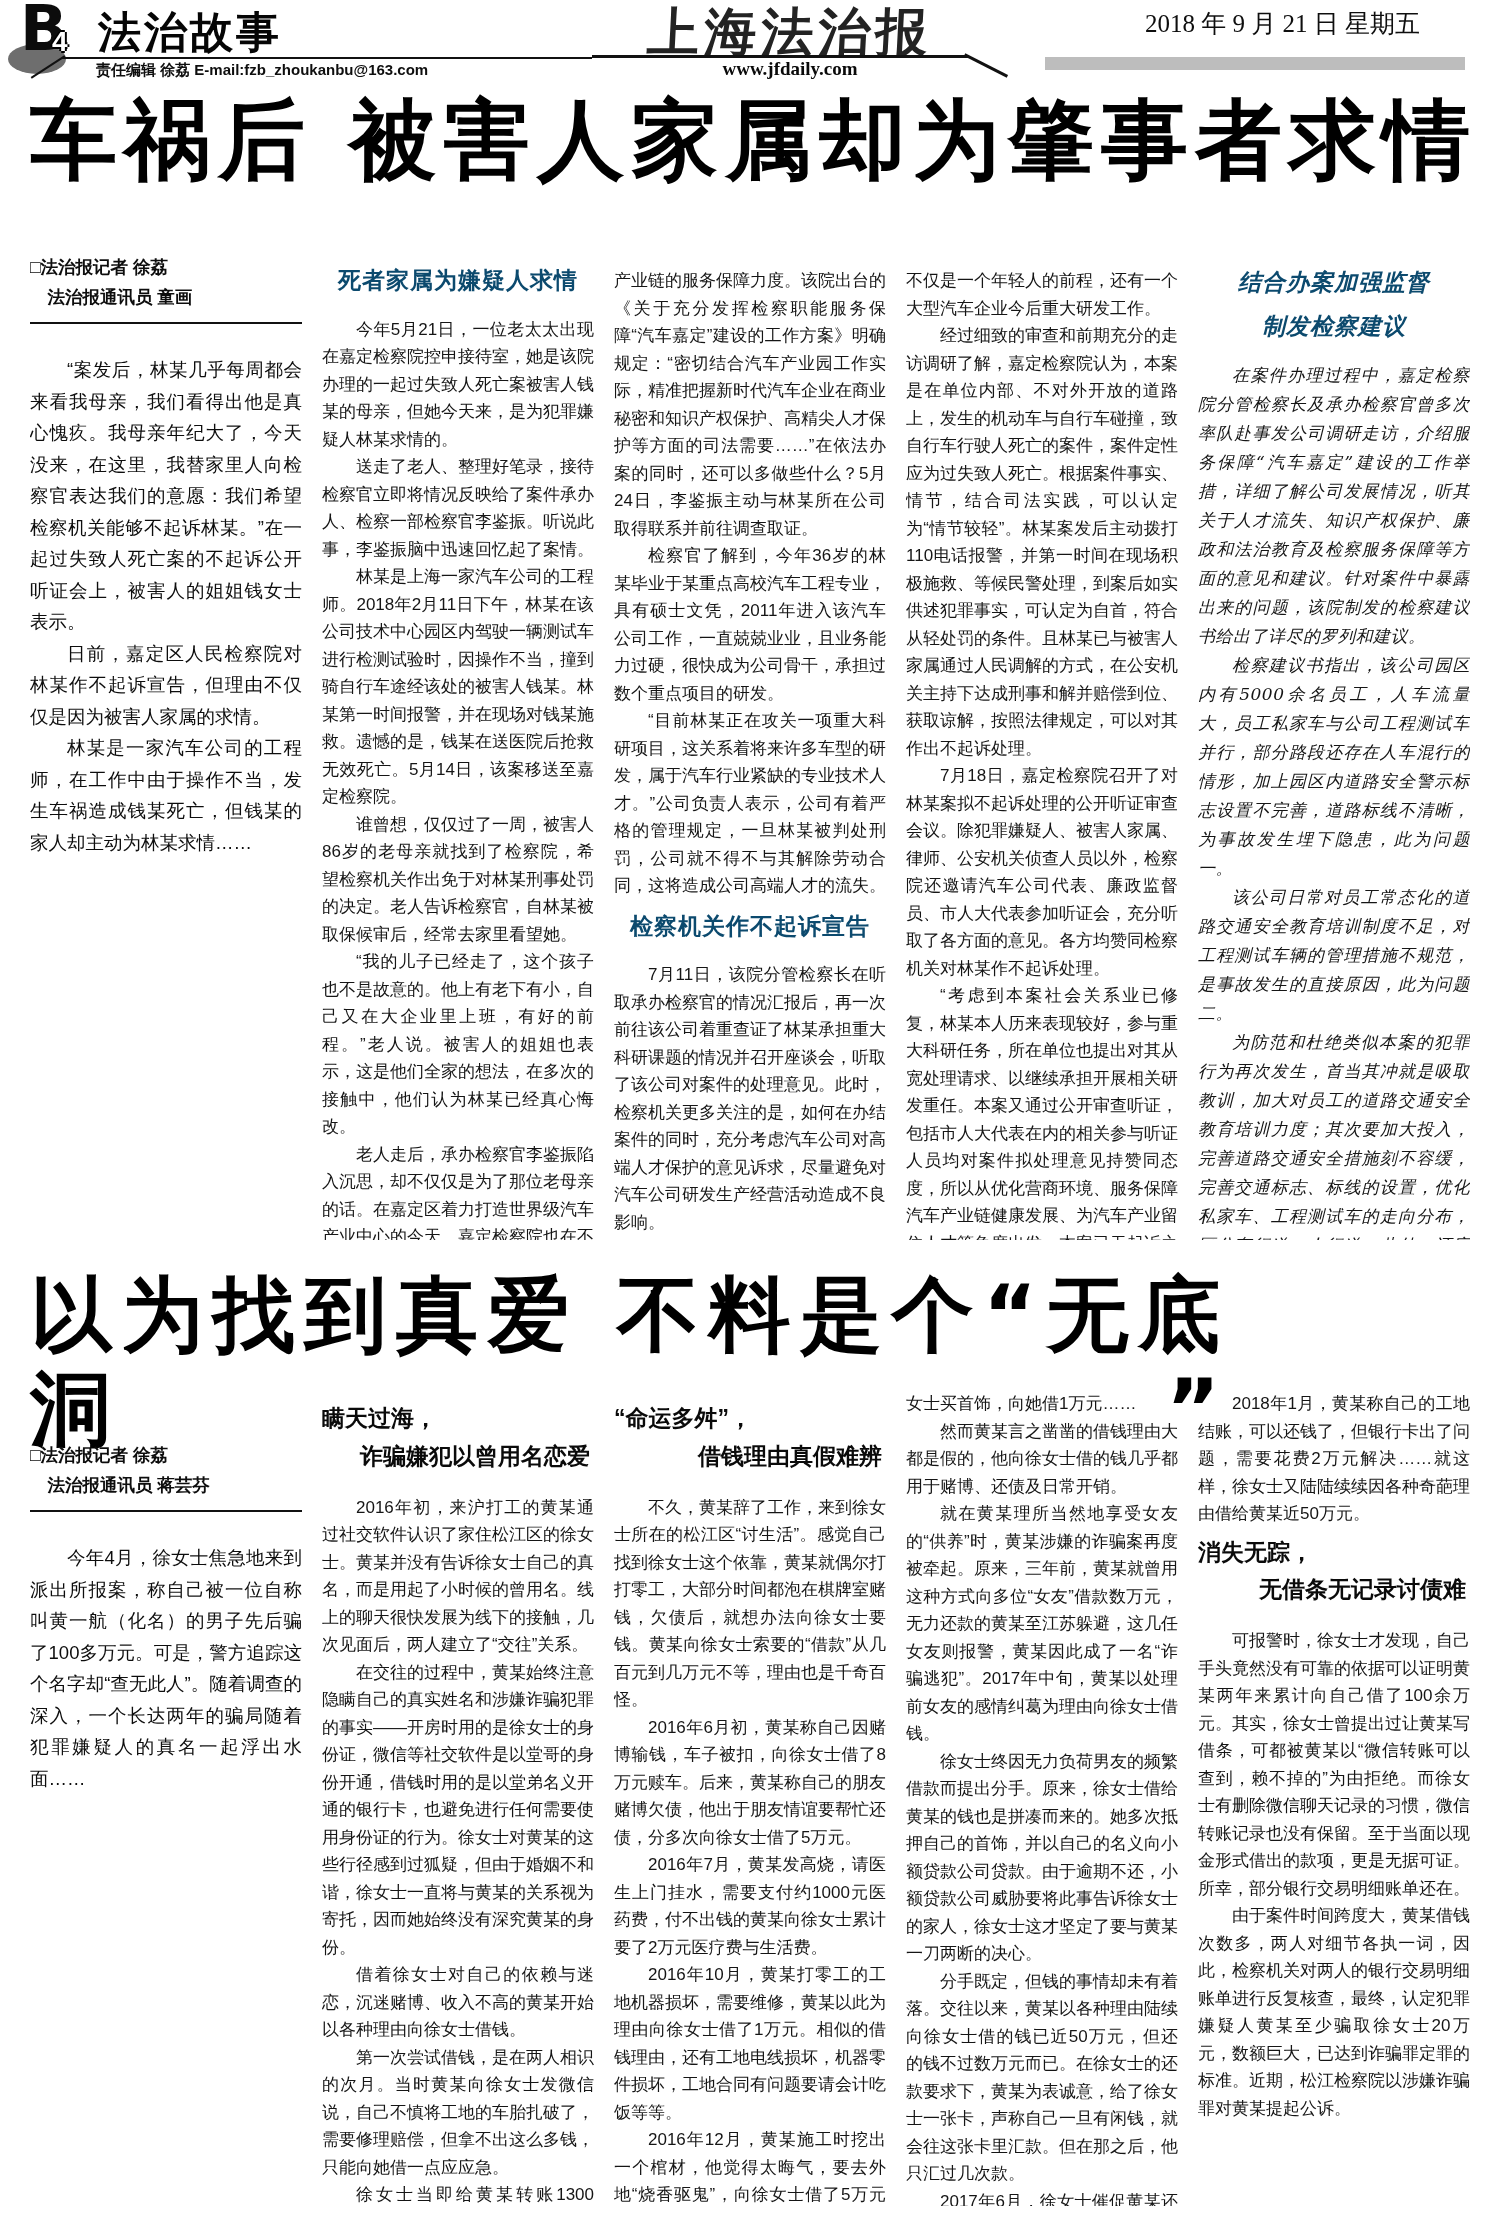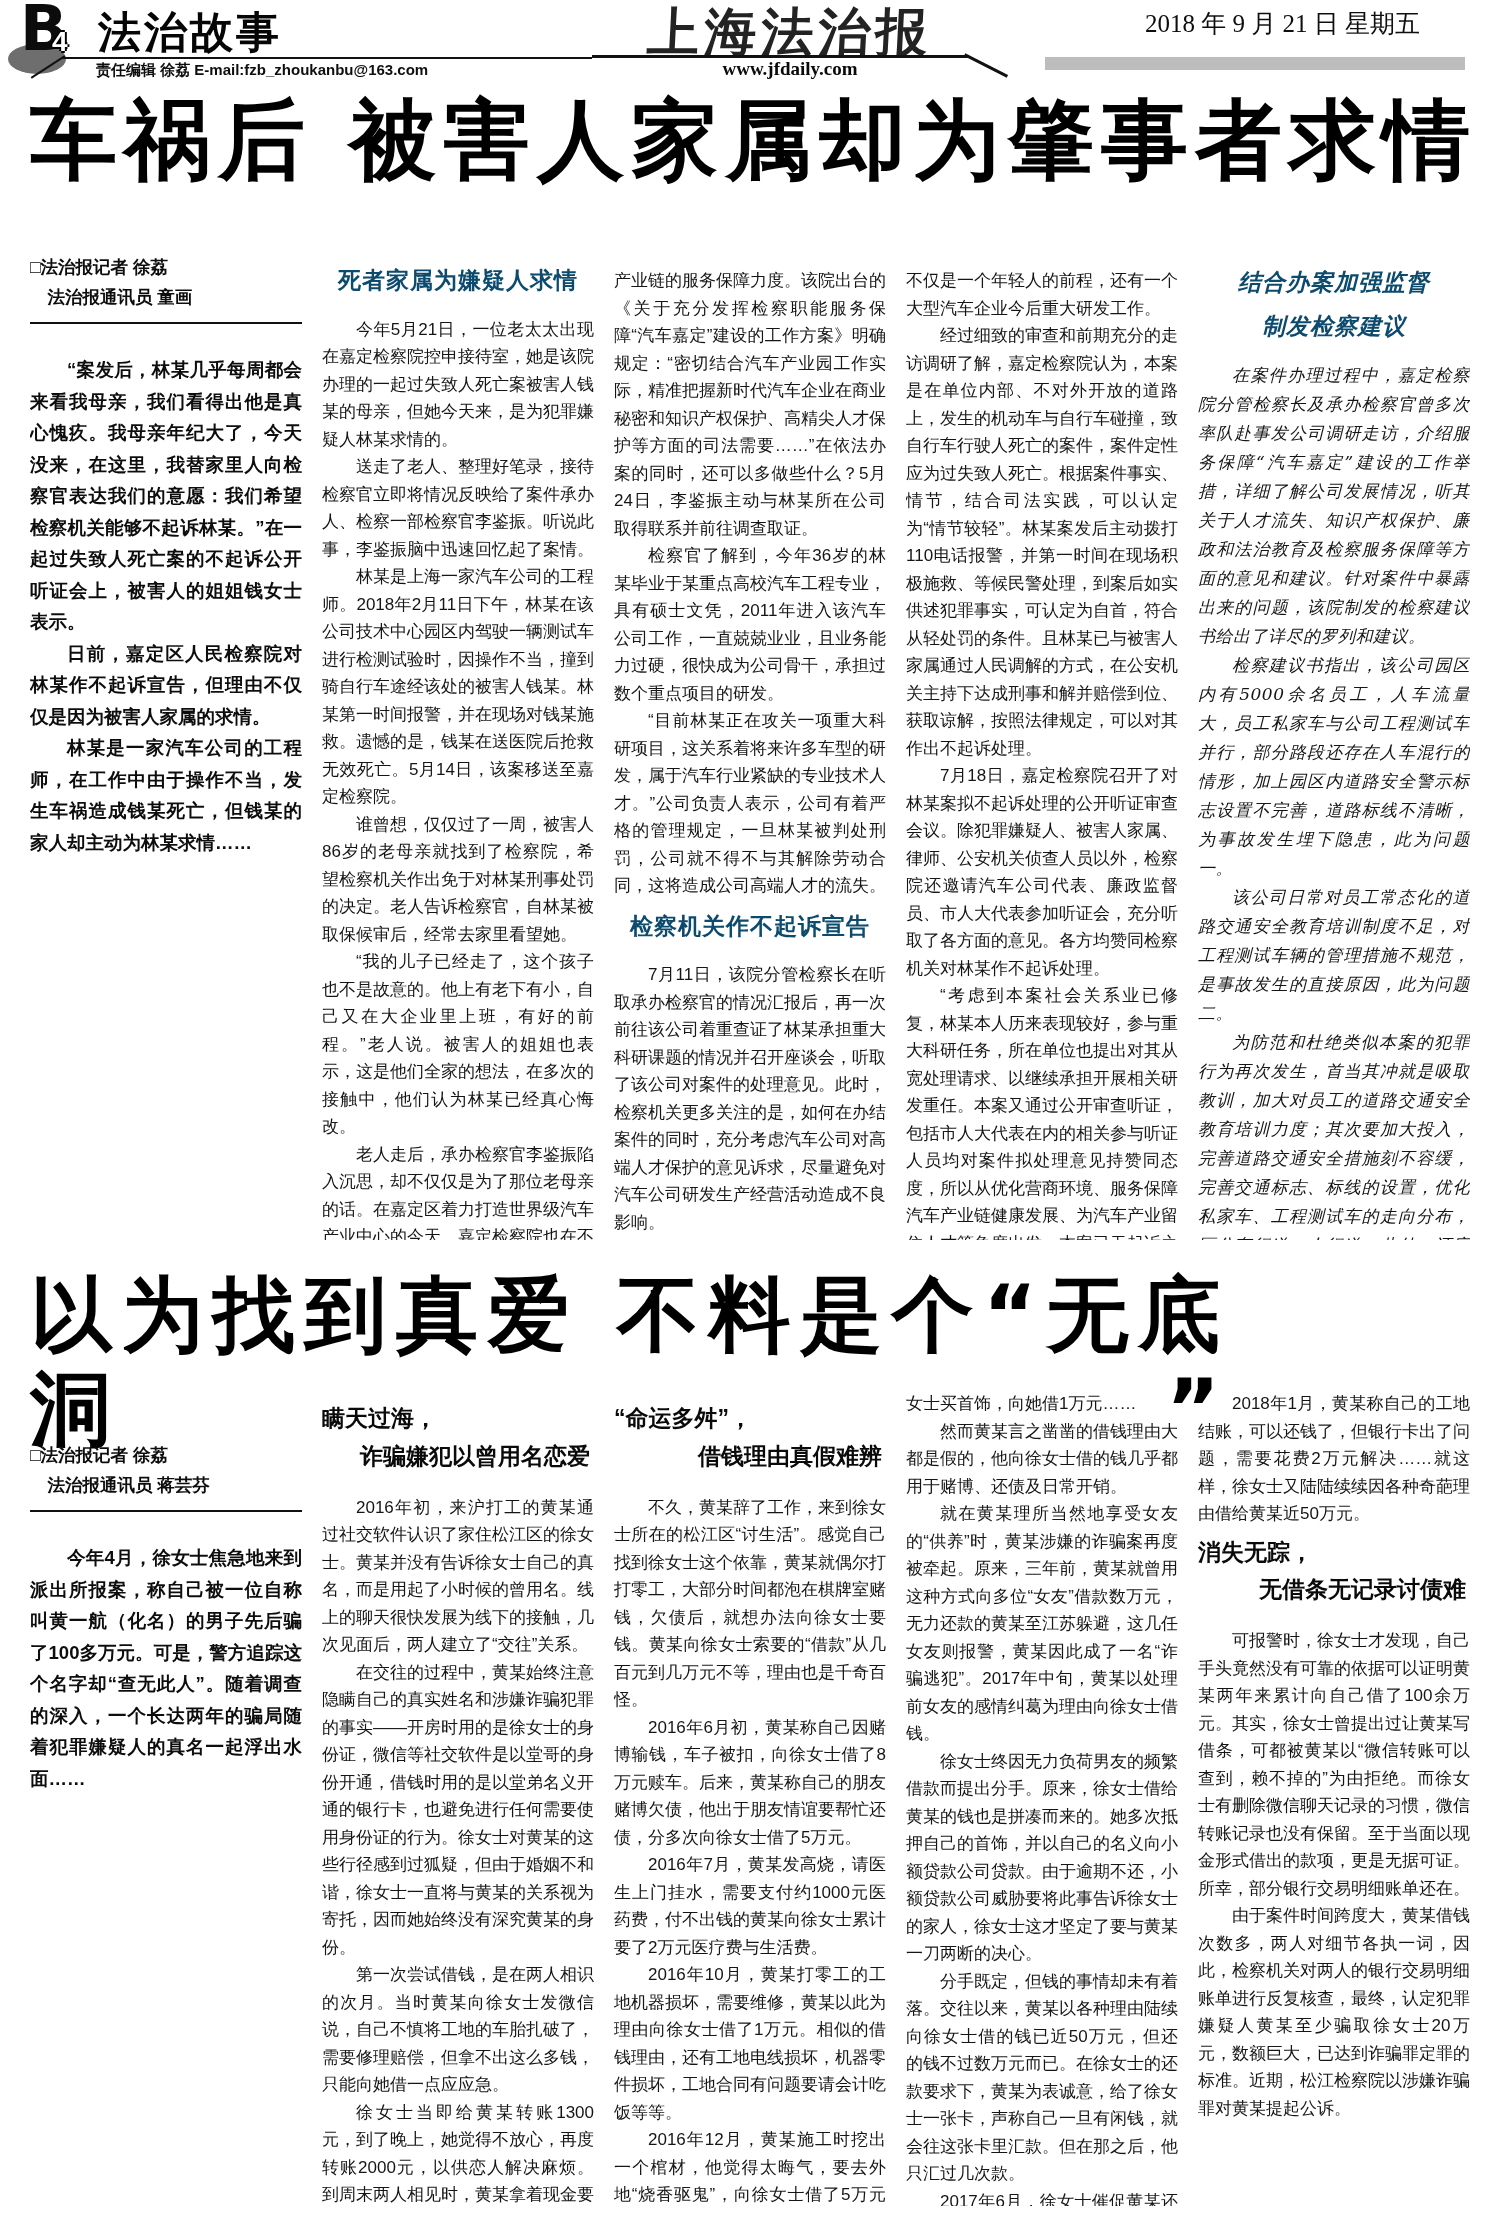--- a/index.html
+++ b/index.html
@@ -37,21 +37,21 @@
   .a1 h1 { font-size:87px; width:1440px; height:112px; }
   .a2 h1 { font-size:82px; width:1190px; height:116px; }
   .cols { display:flex; gap:20px; }
   .a1 .cols { height:1038px; }
   .a2 .cols { height:822px; }
   .col { flex:1 1 0; overflow:hidden; text-align:justify; font-size:17px; line-height:27.5px; }
   
   .blk { margin:0; }
   .b-p  { text-indent:2em; }
   .b-pc { text-indent:0; }
-  .b-pb { font-weight:bold; font-size:18.5px; line-height:31.5px; text-indent:2em; color:#0d0d0d; }
+  .b-pb { font-weight:normal; font-size:18.5px; line-height:31.5px; text-indent:2em; color:#0d0d0d; }
   .b-by { font-weight:bold; font-size:17.5px; line-height:30px; text-align:left; color:#0d0d0d; }
   .b-by + .b-by { text-indent:1em; }
   .b-hr { border-top:2px solid #111; margin:10px 0 30px; height:0; }
   .b-sub  { font-weight:bold; font-size:23px; line-height:1.3; text-align:center; letter-spacing:1px;
             margin:12px 0 20px; color:#0c4a6e; text-align-last:center; text-indent:0; }
   .b-sub + .b-sub { margin-top:-6px; }
   .b-sub1 { font-weight:bold; font-size:23px; line-height:1.3; text-align:left; margin:10px 0 8px;
             color:#0a0a0a; text-align-last:left; }
   .b-sub2 { font-weight:bold; font-size:23px; line-height:1.3; text-align:right; padding-right:4px;
             margin:0 0 22px; color:#0a0a0a; text-align-last:right; }
@@ -132,20 +132,21 @@
           <div class="blk b-by">□法治报记者 徐荔</div>
           <div class="blk b-by">法治报通讯员 蒋芸芬</div>
           <div class="blk b-hr"></div>
           <div class="blk b-pb">今年4月，徐女士焦急地来到派出所报案，称自己被一位自称叫黄一航（化名）的男子先后骗了100多万元。可是，警方追踪这个名字却“查无此人”。随着调查的深入，一个长达两年的骗局随着犯罪嫌疑人的真名一起浮出水面……</div>
         </div>
       <div class="col" style="padding-top:10px">
           <div class="blk b-sub1">瞒天过海，</div>
           <div class="blk b-sub2">诈骗嫌犯以曾用名恋爱</div>
           <div class="blk b-p">2016年初，来沪打工的黄某通过社交软件认识了家住松江区的徐女士。黄某并没有告诉徐女士自己的真名，而是用起了小时候的曾用名。线上的聊天很快发展为线下的接触，几次见面后，两人建立了“交往”关系。</div>
           <div class="blk b-p">在交往的过程中，黄某始终注意隐瞒自己的真实姓名和涉嫌诈骗犯罪的事实——开房时用的是徐女士的身份证，微信等社交软件是以堂哥的身份开通，借钱时用的是以堂弟名义开通的银行卡，也避免进行任何需要使用身份证的行为。徐女士对黄某的这些行径感到过狐疑，但由于婚姻不和谐，徐女士一直将与黄某的关系视为寄托，因而她始终没有深究黄某的身份。</div>
+          <div class="blk b-p">借着徐女士对自己的依赖与迷恋，沉迷赌博、收入不高的黄某开始以各种理由向徐女士借钱。</div>
           <div class="blk b-p">第一次尝试借钱，是在两人相识的次月。当时黄某向徐女士发微信说，自己不慎将工地的车胎扎破了，需要修理赔偿，但拿不出这么多钱，只能向她借一点应应急。</div>
           <div class="blk b-p">徐女士当即给黄某转账1300元，到了晚上，她觉得不放心，再度转账2000元，以供恋人解决麻烦。到周末两人相见时，黄某拿着现金要还钱，但徐女士嘱咐黄某留着钱做生活费，不必着急还。</div>
         </div>
       <div class="col" style="padding-top:10px">
           <div class="blk b-sub1">“命运多舛”，</div>
           <div class="blk b-sub2">借钱理由真假难辨</div>
           <div class="blk b-p">不久，黄某辞了工作，来到徐女士所在的松江区“讨生活”。感觉自己找到徐女士这个依靠，黄某就偶尔打打零工，大部分时间都泡在棋牌室赌钱，欠债后，就想办法向徐女士要钱。黄某向徐女士索要的“借款”从几百元到几万元不等，理由也是千奇百怪。</div>
           <div class="blk b-p">2016年6月初，黄某称自己因赌博输钱，车子被扣，向徐女士借了8万元赎车。后来，黄某称自己的朋友赌博欠债，他出于朋友情谊要帮忙还债，分多次向徐女士借了5万元。</div>
           <div class="blk b-p">2016年7月，黄某发高烧，请医生上门挂水，需要支付约1000元医药费，付不出钱的黄某向徐女士累计要了2万元医疗费与生活费。</div>
           <div class="blk b-p">2016年10月，黄某打零工的工地机器损坏，需要维修，黄某以此为理由向徐女士借了1万元。相似的借钱理由，还有工地电线损坏，机器零件损坏，工地合同有问题要请会计吃饭等等。</div>

